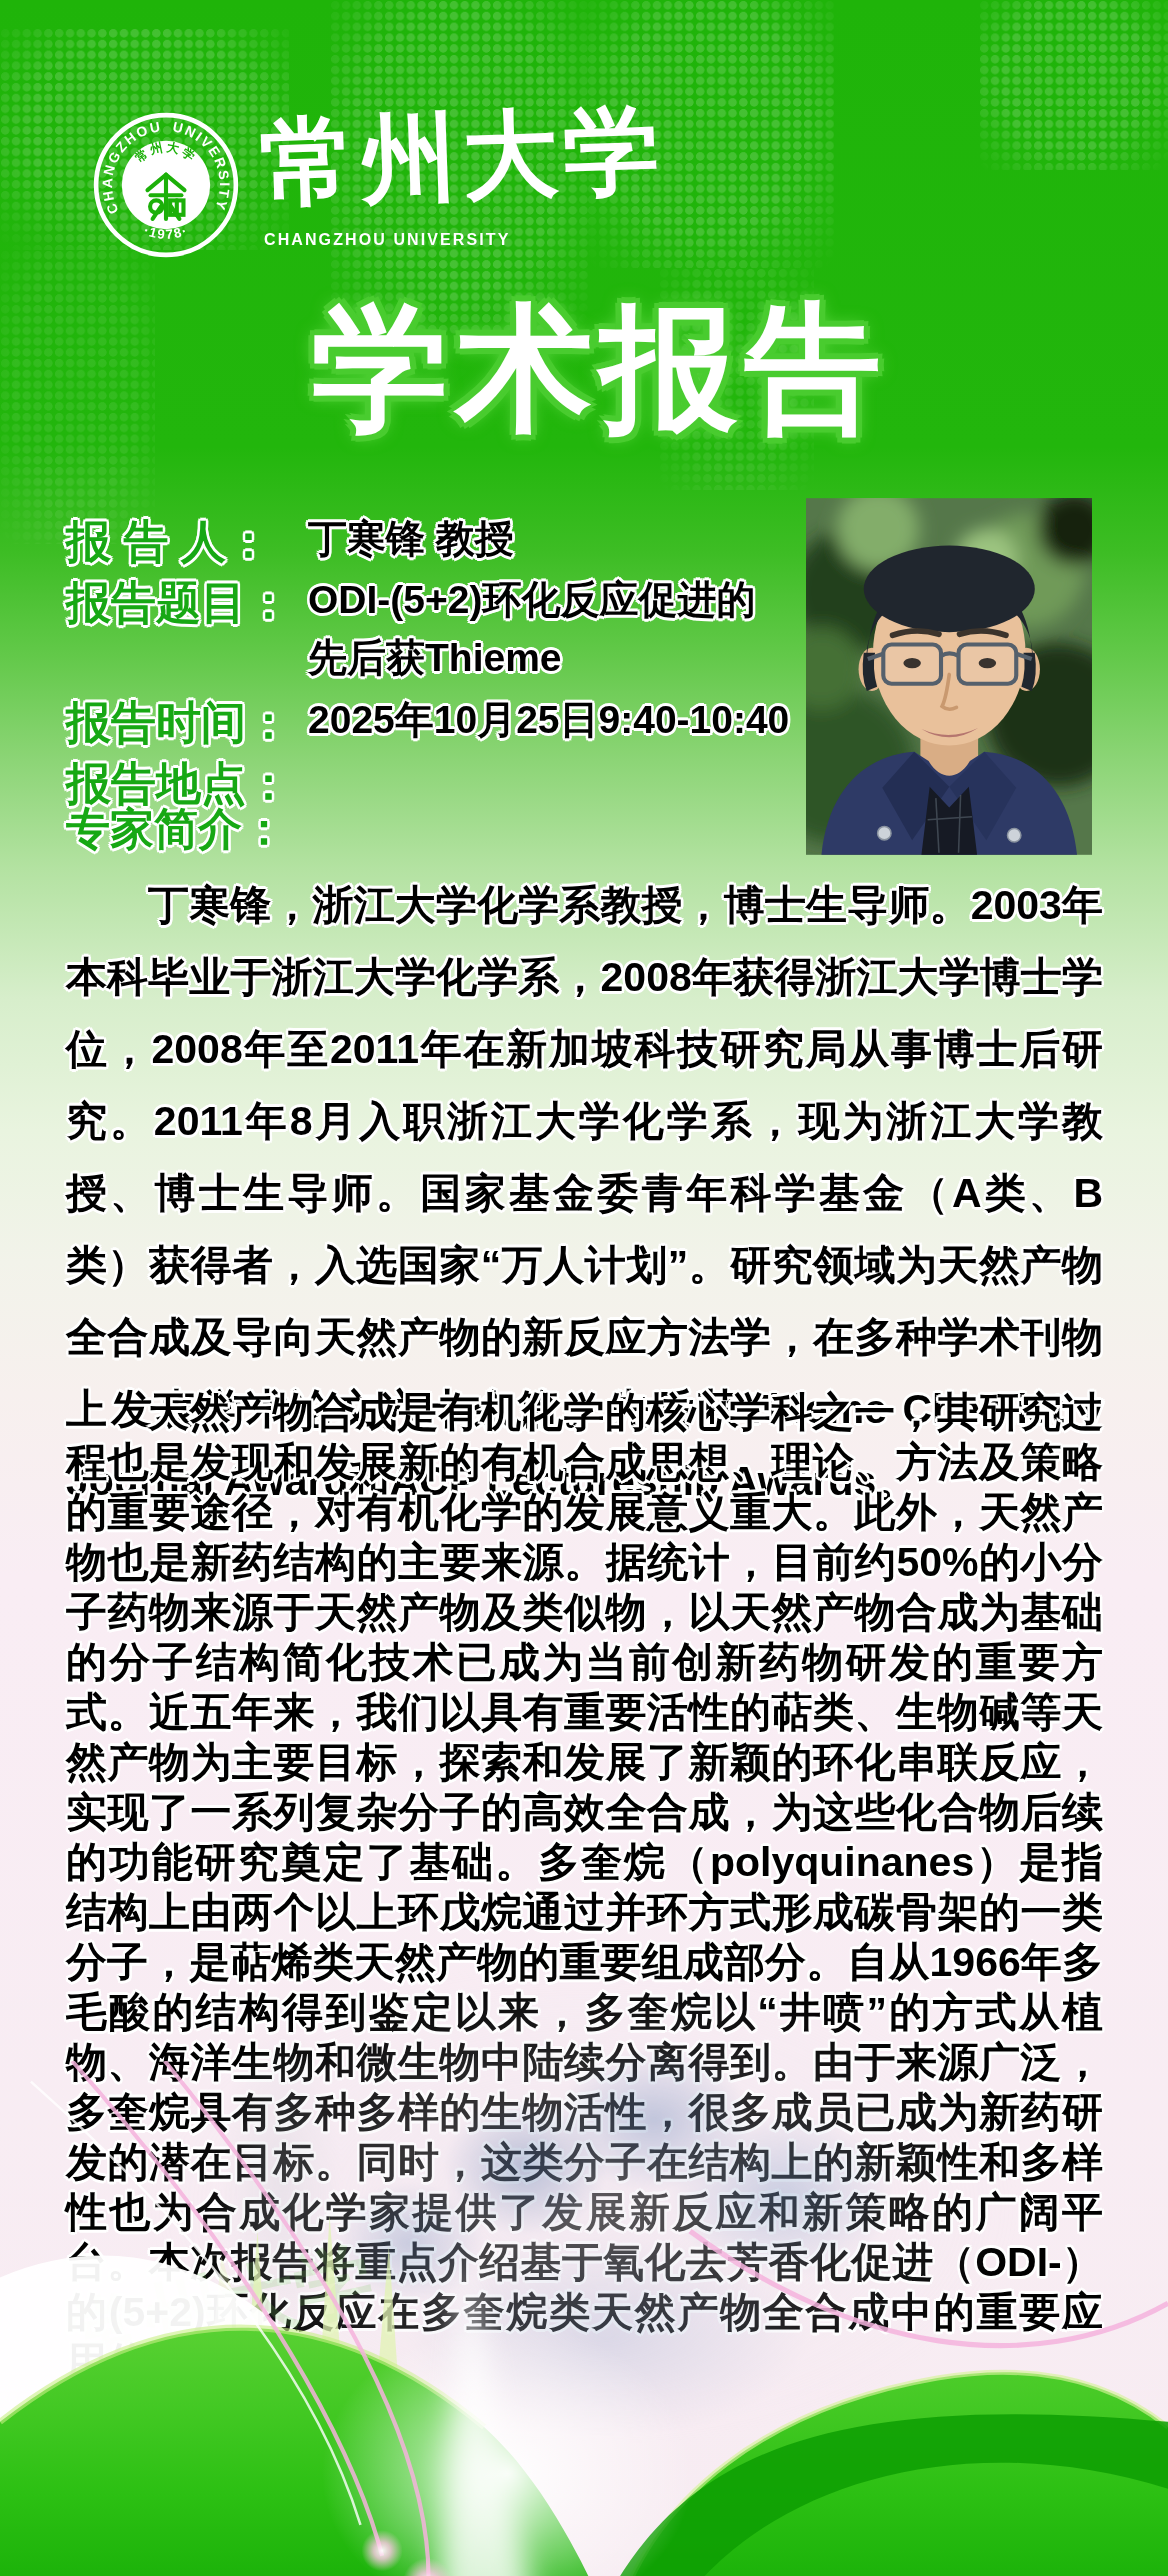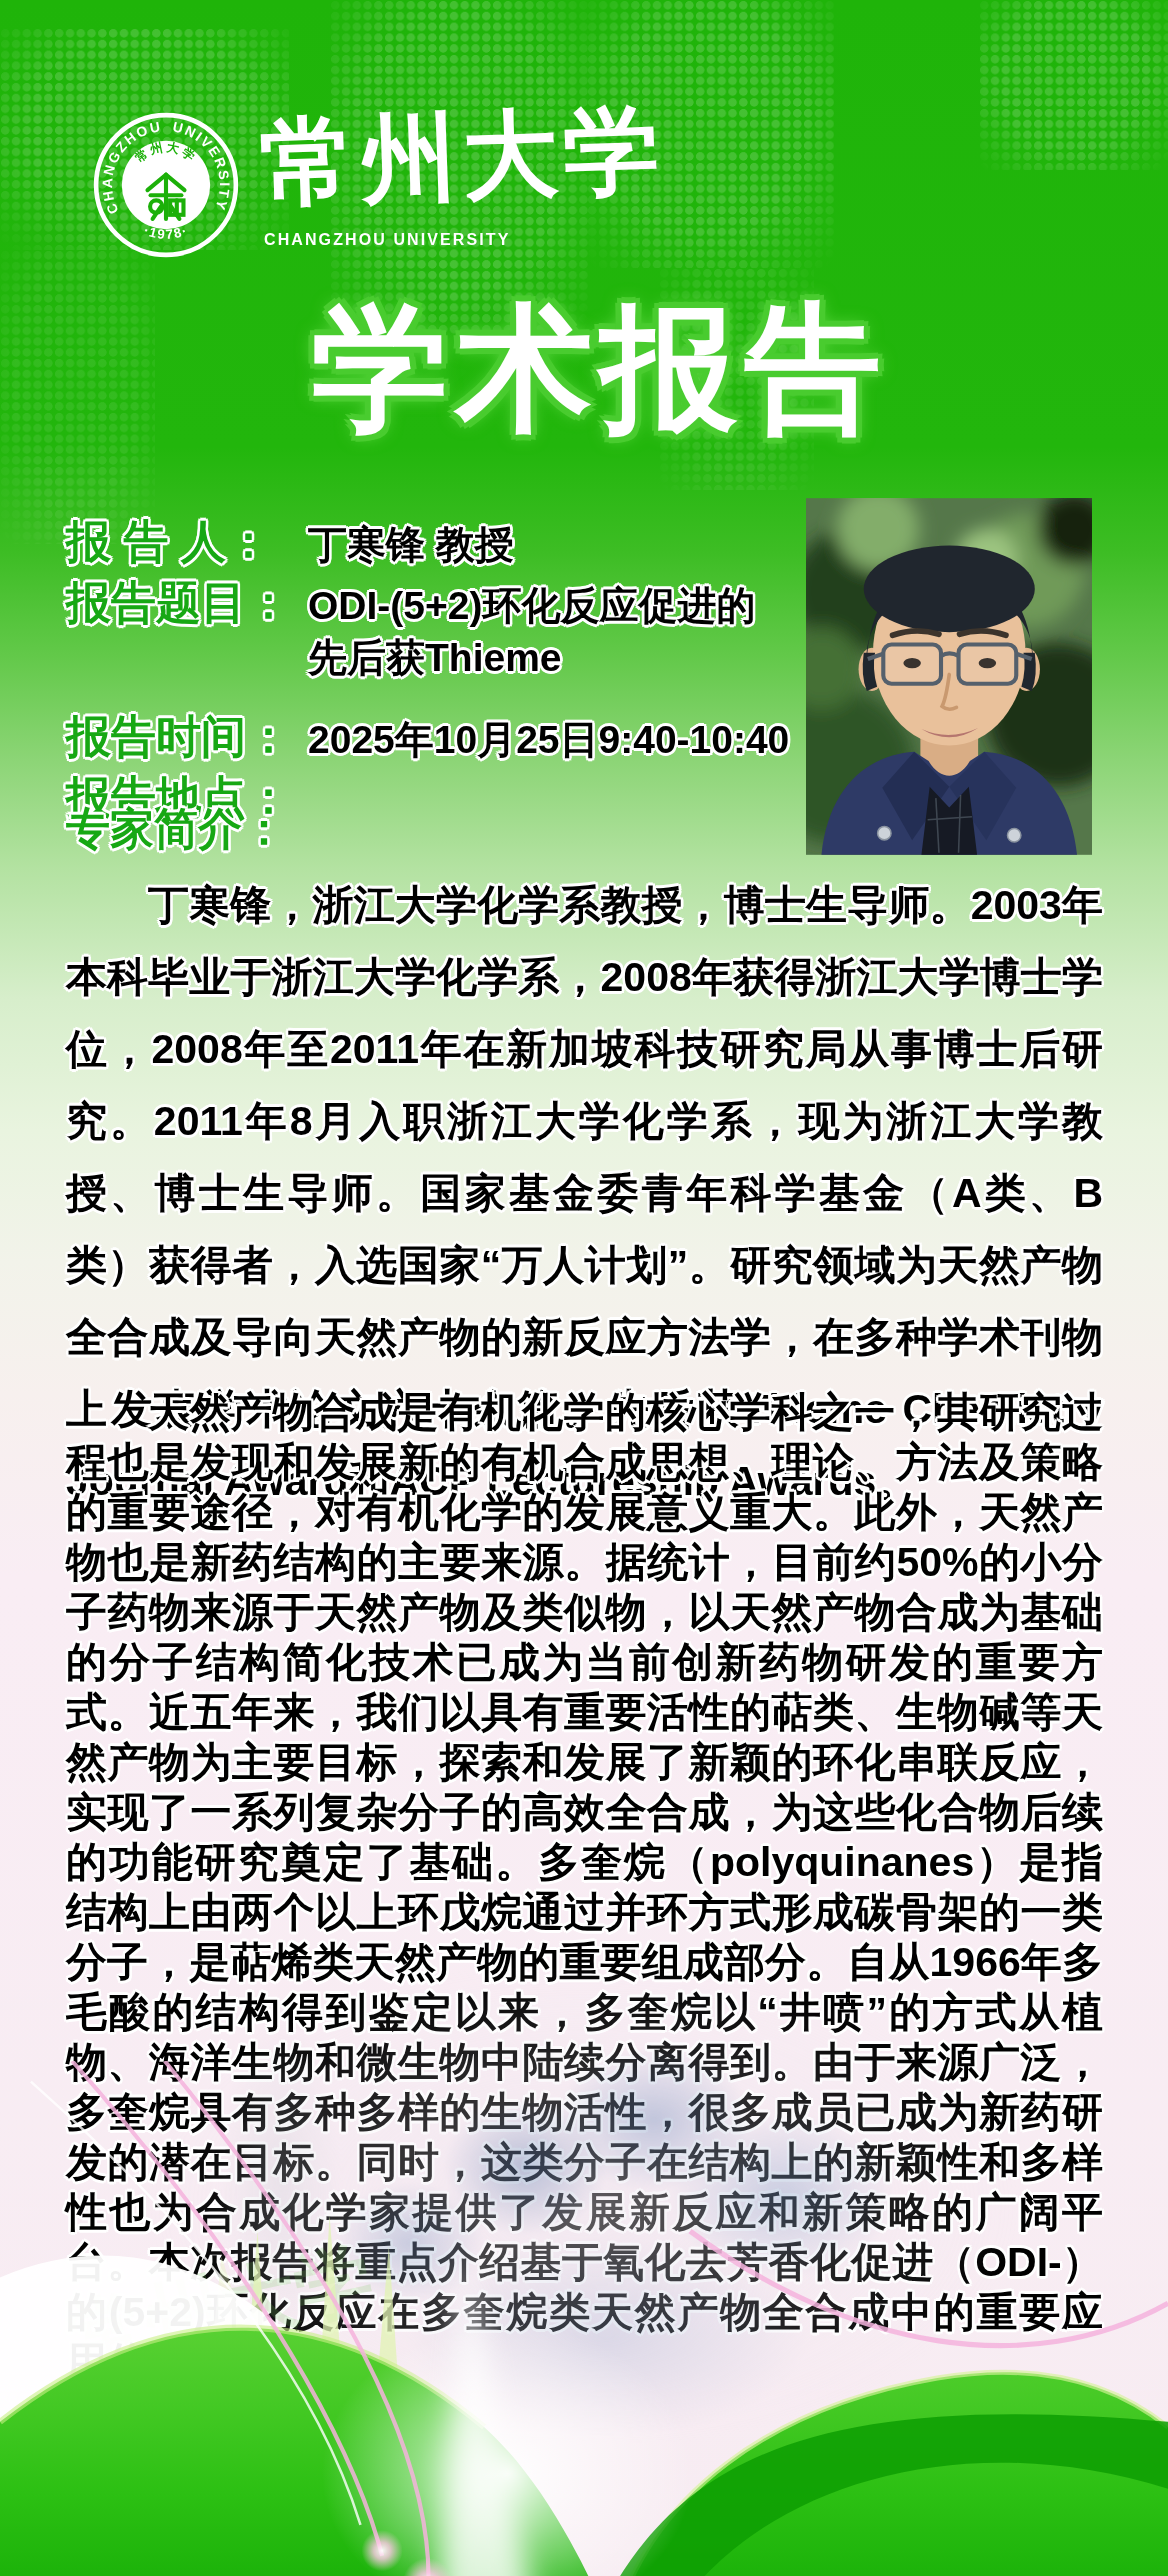--- a/index.html
+++ b/index.html
@@ -48,21 +48,21 @@
       0 0 18.5px rgba(120,230,90,.95);
   }
 
   .wstroke{
     text-shadow:
       -2.6px 0 0 #fff, 2.6px 0 0 #fff, 0 -2.6px 0 #fff, 0 2.6px 0 #fff,
       -2.1px -2.1px 0 #fff, 2.1px 2.1px 0 #fff, -2.1px 2.1px 0 #fff, 2.1px -2.1px 0 #fff;
   }
 
   .info{position:absolute;left:66px;top:515px;width:742px;}
-  .info-row{display:flex;align-items:flex-end;margin-bottom:8.2px;}
+  .info-row{display:flex;align-items:flex-start;margin-bottom:8.2px;}
   .lbl{
     flex:none;width:242px;color:#17a814;font-size:45px;font-weight:900;
     line-height:1.18;white-space:nowrap;
   }
   .val{color:#000;font-size:39px;font-weight:900;line-height:1.22;}
   .val-cont{margin-left:242px;margin-top:-3.1px;}
 
   .sec-h{
     position:absolute;left:66px;margin:0;color:#17a814;
     font-size:44px;font-weight:900;white-space:nowrap;text-align:right;
@@ -155,21 +155,21 @@
       <span class="lbl wstroke">报 告 人：</span>
       <span class="val wstroke">丁寒锋  教授</span>
     </div>
     <div class="info-row">
       <span class="lbl wstroke">报告题目：</span>
       <span class="val wstroke">ODI-(5+2)环化反应促进的</span>
     </div>
     <div class="val-cont">
       <span class="val wstroke">先后获Thieme</span>
     </div>
-    <div class="info-row" style="margin-top:28px">
+    <div class="info-row" style="margin-top:14px">
       <span class="lbl wstroke">报告时间：</span>
       <span class="val wstroke">2025年10月25日9:40-10:40</span>
     </div>
     <div class="info-row">
       <span class="lbl wstroke">报告地点：</span>
     </div>
   </section>
 
   <div class="photo">
     <svg width="286" height="357" viewBox="0 0 555 692">

